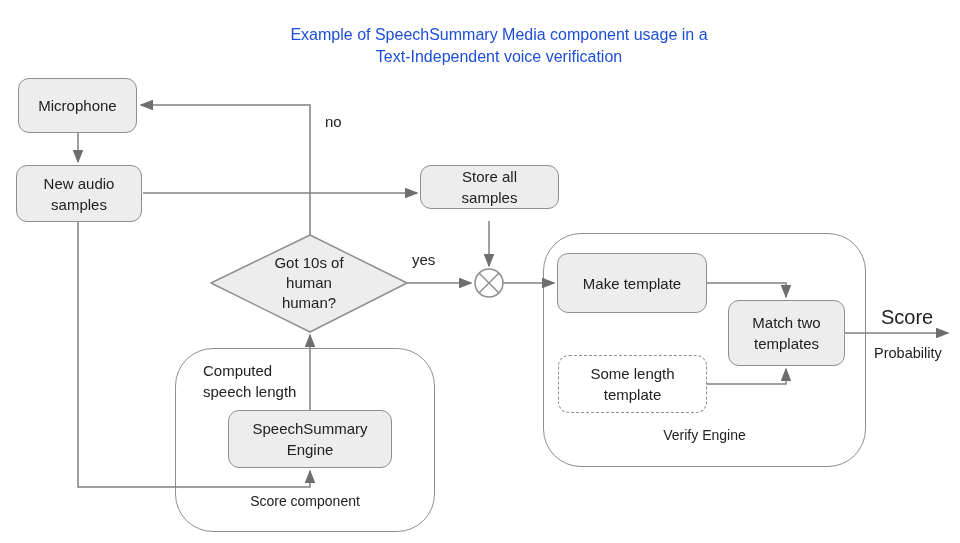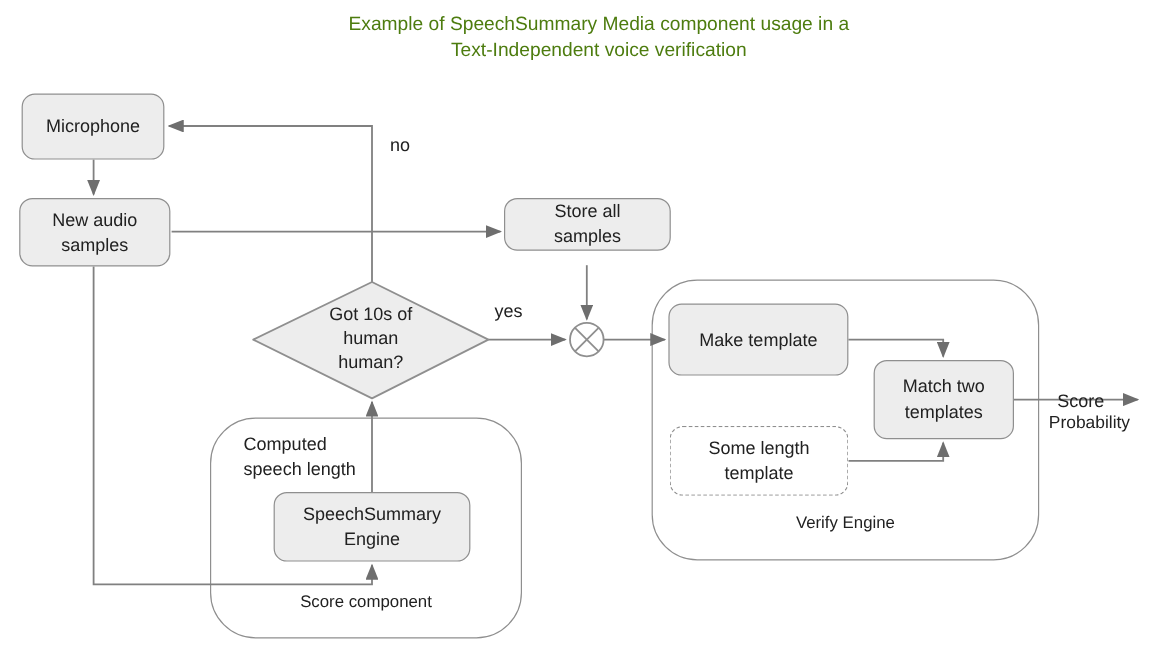--- a/index.html
+++ b/index.html
@@ -9,25 +9,25 @@
     color: #212121;
   }
   #stage {
     position: relative;
     width: 960px; height: 543px;
     overflow: hidden;
     background: #ffffff;
   }
   .title {
     position: absolute;
-    left: 38px; top: 10px; width: 922px;
+    left: 38px; top: 24px; width: 922px;
     text-align: center;
     font-size: 16px;
     line-height: 22px;
-    color: #4d7c0f;
+    color: #1d4ed8;
   }
   .group {
     position: absolute;
     border: 1.5px solid #8f8f8f;
     border-radius: 38px;
     background: transparent;
     box-sizing: border-box;
     z-index: 1;
   }
   svg.wires {
@@ -146,20 +146,20 @@
   </div>
 
   <div class="node" style="left:228px; top:410px; width:164px; height:58px; padding:0 10px;">
     <span class="wrap-label">SpeechSummary Engine</span>
   </div>
 
   <div class="diamond-label">Got 10s of human human?</div>
 
   <div class="free-label" style="left:325px; top:111px;">no</div>
   <div class="free-label" style="left:412px; top:249px;">yes</div>
-  <div class="free-label" style="left:881px; top:307px; font-size:15px;margin-top:17px;">Score</div>
+  <div class="free-label" style="left:881px; top:307px; font-size:20px;">Score</div>
   <div class="free-label" style="left:874px; top:343px; font-size:14.5px;">Probability</div>
   <div class="computed-label">Computed speech length</div>
 
   <div class="group-label" style="left:175px; top:493px; width:260px;">Score component</div>
   <div class="group-label" style="left:543px; top:427px; width:323px;">Verify Engine</div>
 
 </div>
 
 </body></html>

